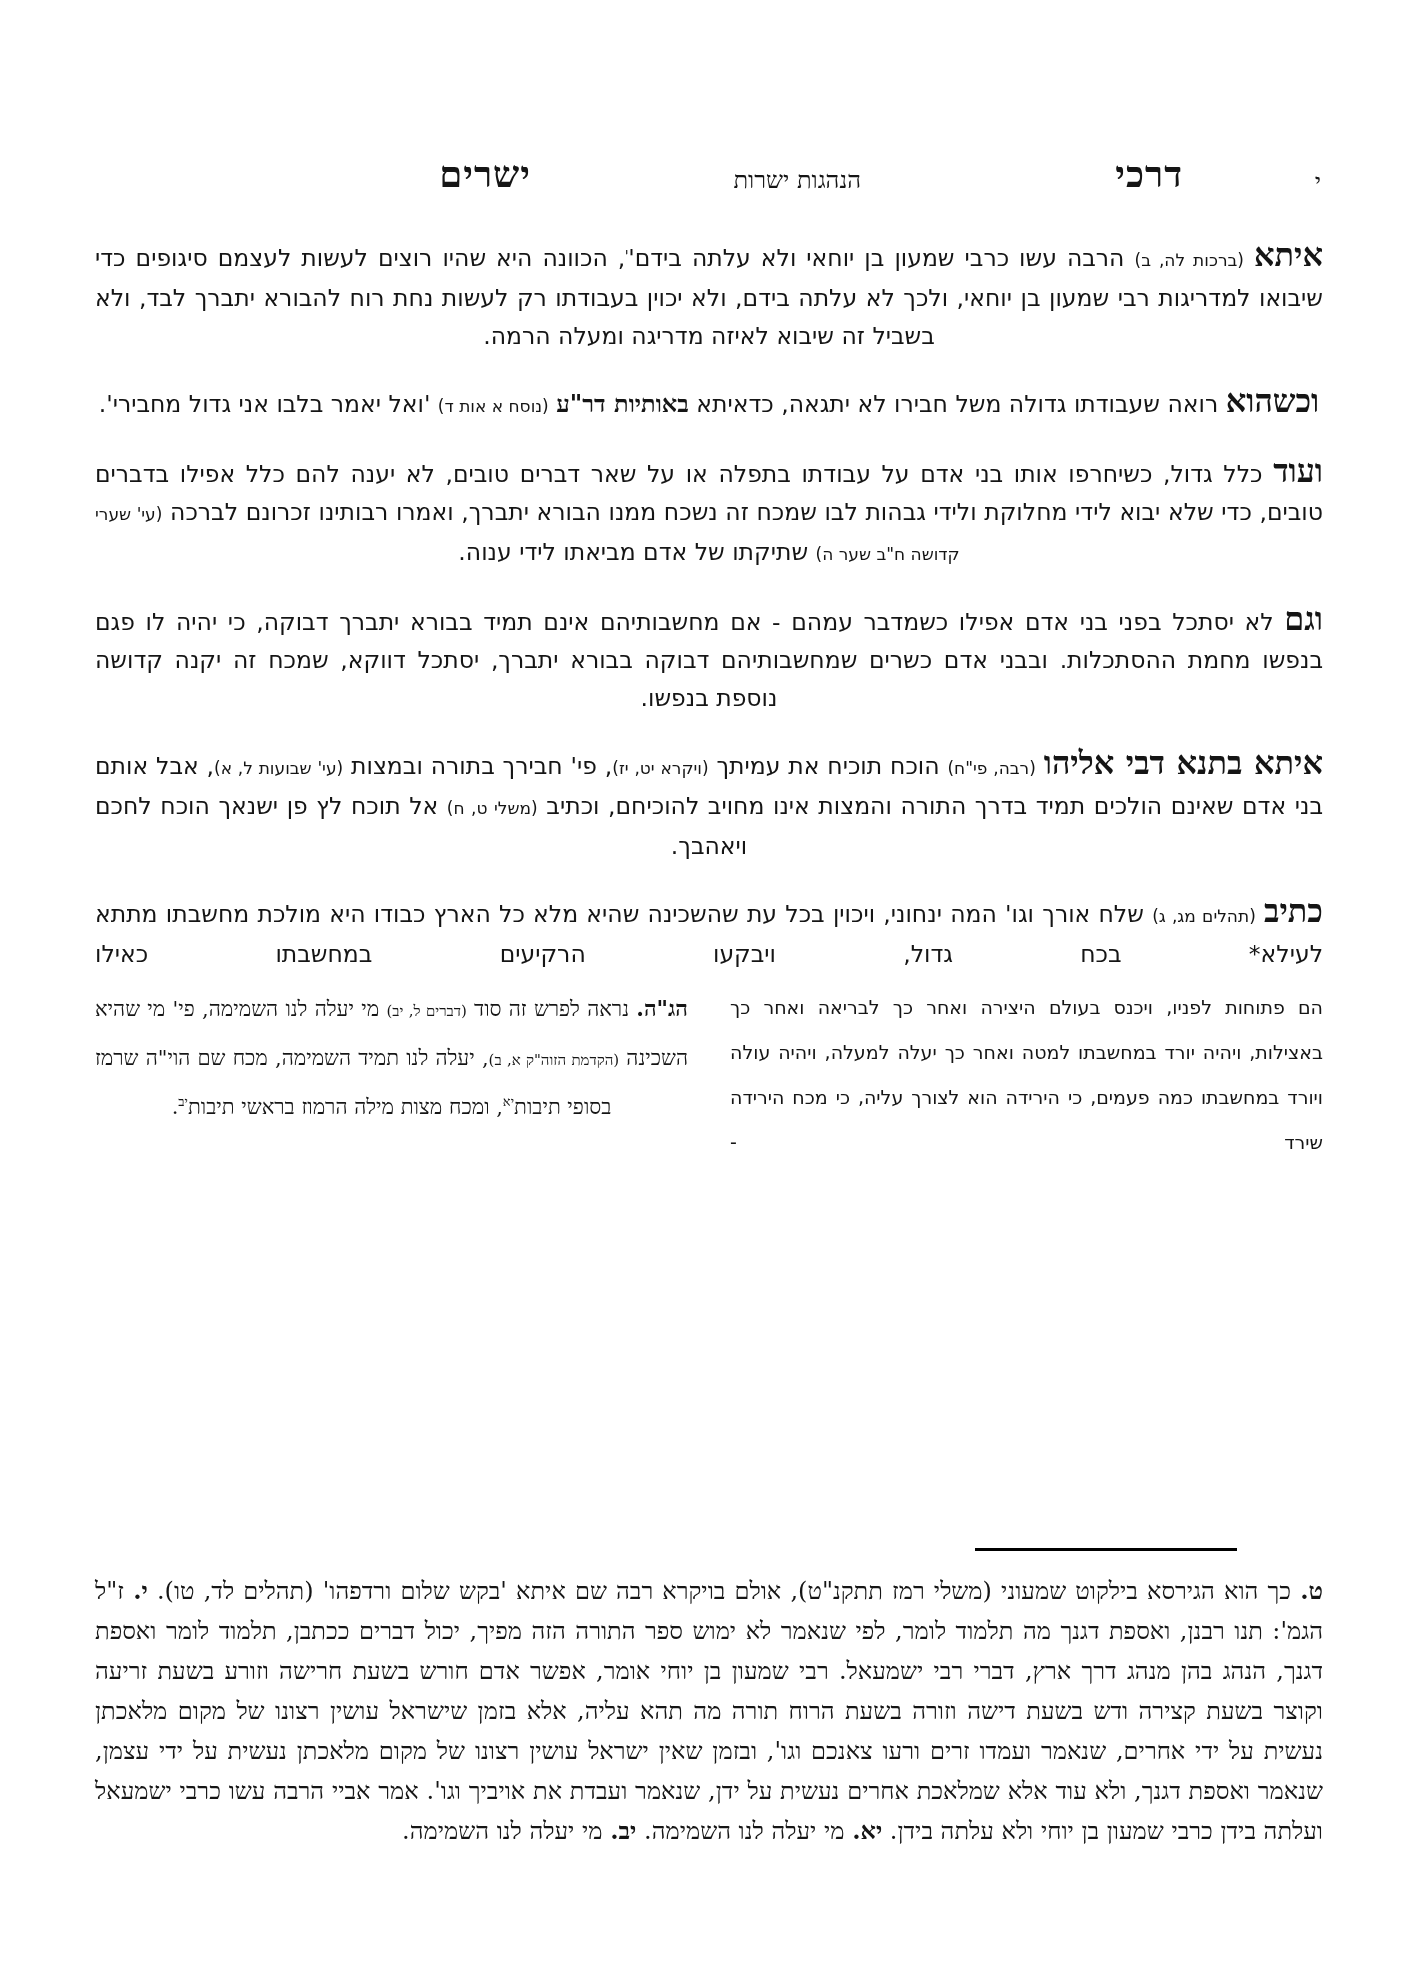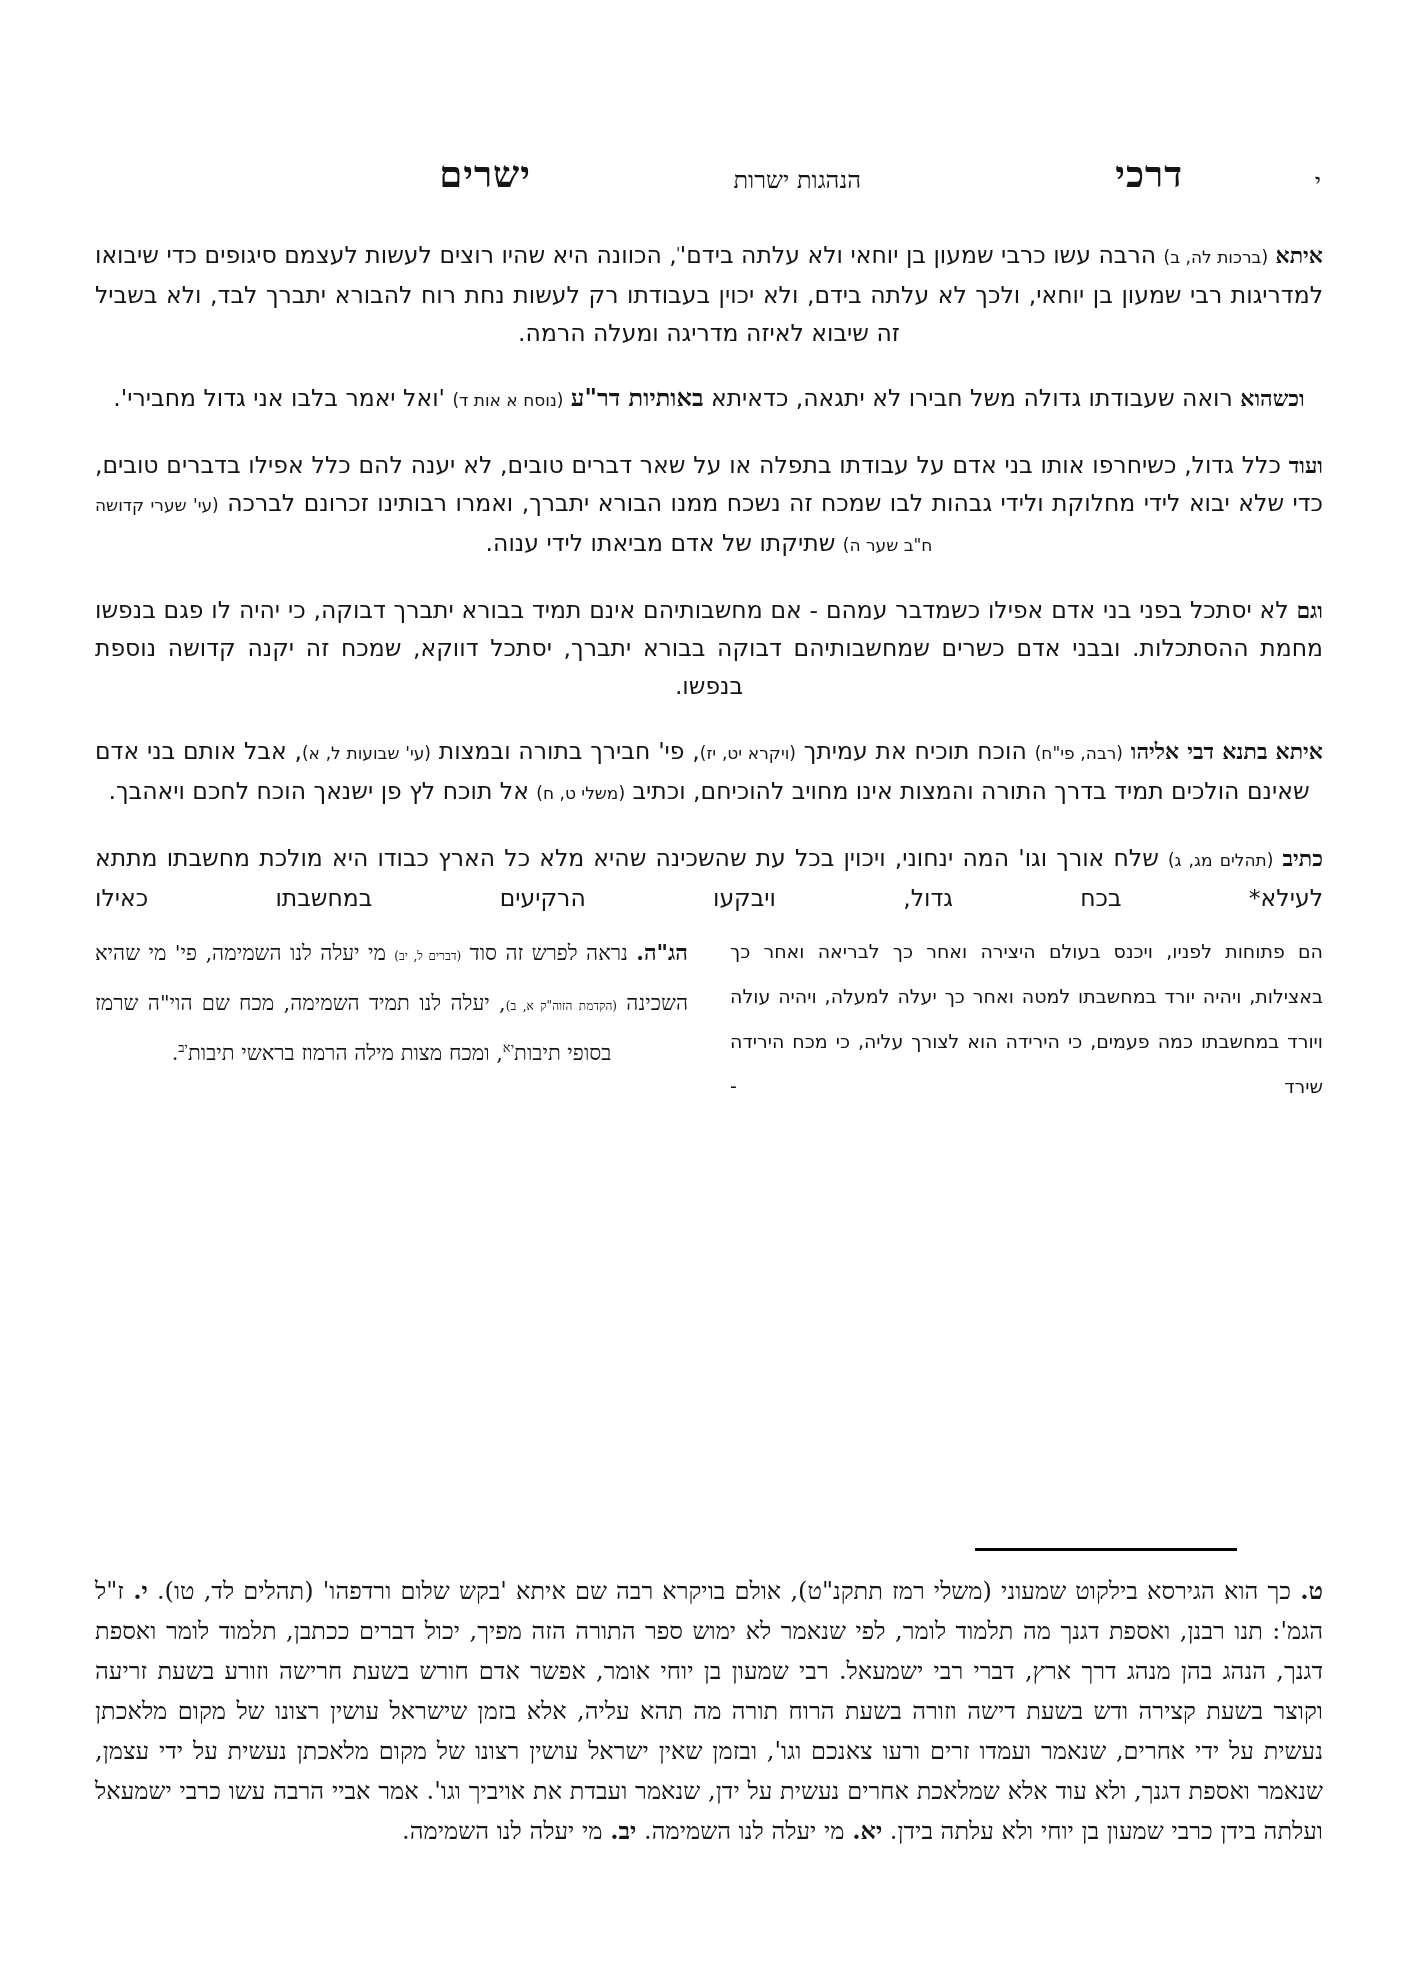--- a/index.html
+++ b/index.html
@@ -26,39 +26,39 @@
   .hdr .t-mid{right:462px;font-size:24px;bottom:2px;}
   .hdr .t-yesharim{right:792px;text-align:center;}
   
   .para{
     margin:0 0 27px 0;
     font-size:23.5px;line-height:38px;
     text-align:justify;text-align-last:center;
     text-justify:inter-word;
   }
   .para.no-center{text-align-last:justify;margin-bottom:12px;}
-  .lead{font-family:"DejaVu Serif", serif;font-weight:bold;font-size:22px;}
+  .lead{font-family:"DejaVu Serif", serif;font-weight:bold;font-size:32px;}
   .boldin{font-family:"DejaVu Serif", serif;font-weight:bold;font-size:24px;}
   .cite{font-size:17px;}
   sup.fnref{font-size:13px;line-height:0;vertical-align:super;}
   
   .cols{display:flex;flex-direction:row;gap:42px;margin-top:0;flex:none;}
   .col-main{
     width:50%;
     font-size:19px;line-height:45px;
     text-align:justify;text-align-last:justify;
   }
   .col-note{
     width:50%;
     font-family:"DejaVu Serif", serif;
     font-size:21px;line-height:47px;
     text-align:justify;text-align-last:center;
   }
   .col-note .lead{font-size:22px;}
-  .col-note .cite{font-size:12px;}
+  .col-note .cite{font-size:15px;}
   
   .fnblock{margin-top:auto;flex:none;}
   .fnrule{
     width:262px;height:3px;background:#000;
     margin:0 86px 20px auto;
   }
   .fntext{
     font-family:"DejaVu Serif", serif;
     font-size:24px;line-height:40px;
     text-align:justify;text-justify:inter-word;

